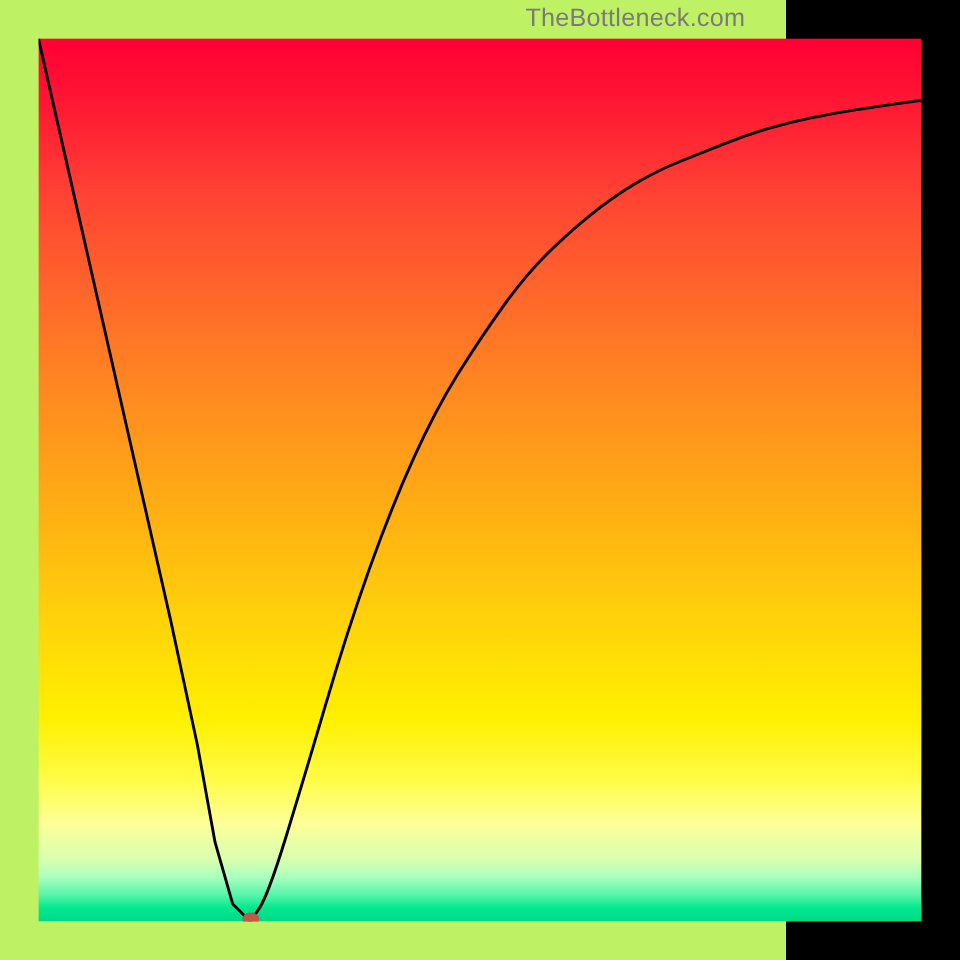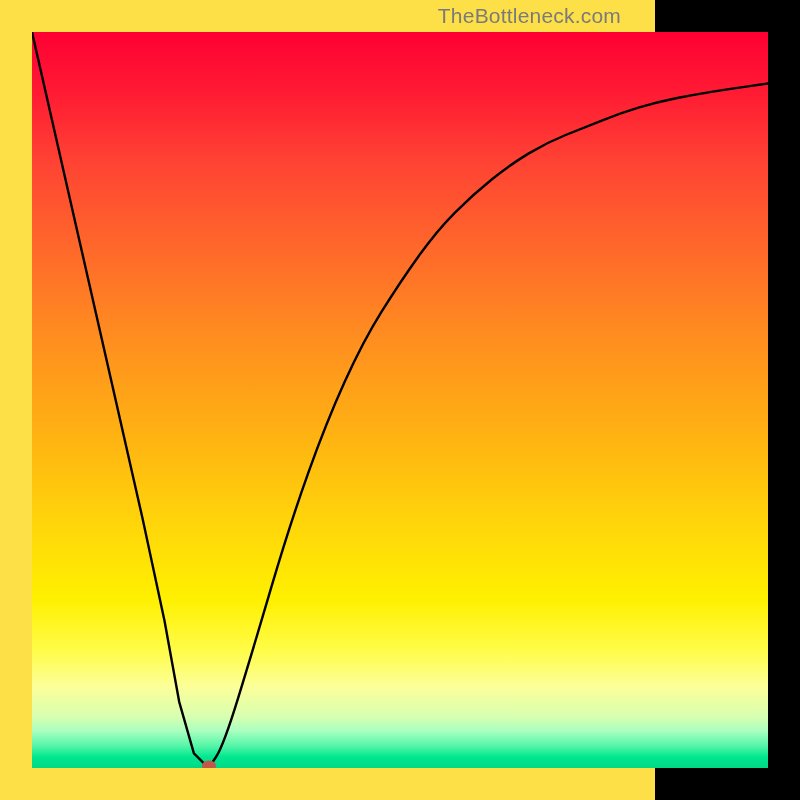--- a/index.html
+++ b/index.html
@@ -10,21 +10,21 @@
     background: #000;
     overflow: hidden;
     font-family: Arial, Helvetica, sans-serif;
   }
   .frame {
     position: absolute;
     top: 0;
     left: 0;
     width: 655px;
     height: 800px;
-    background: #fde047;
+    background: #bef264;
   }
   .plot-area {
     position: absolute;
     top: 32px;
     left: 32px;
     width: 736px;
     height: 736px;
     overflow: hidden;
   }
   .gradient {

